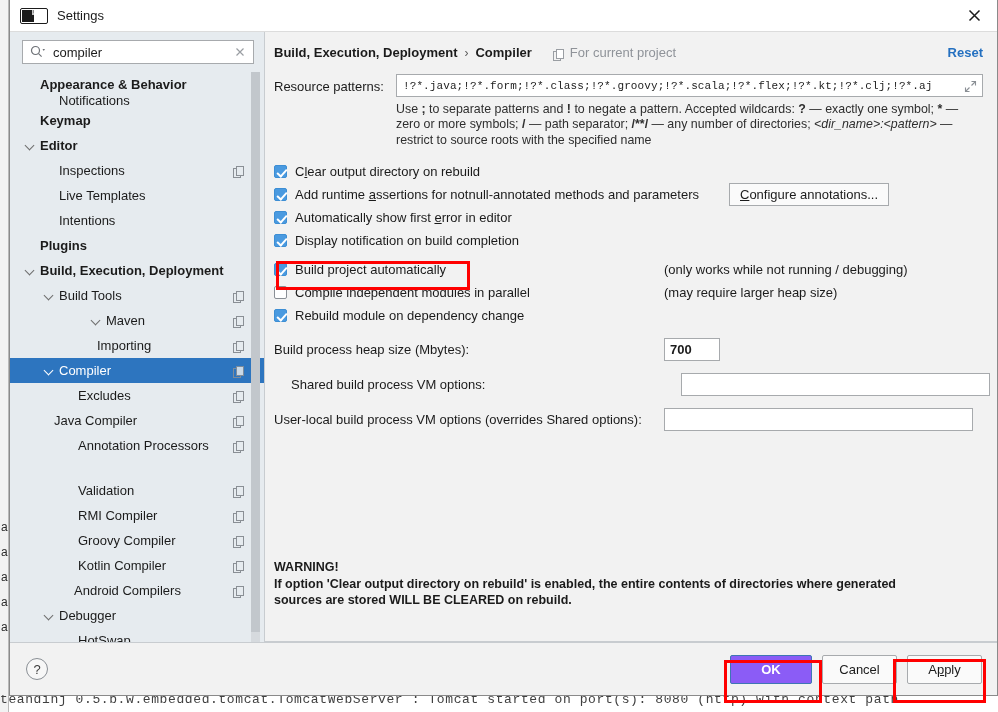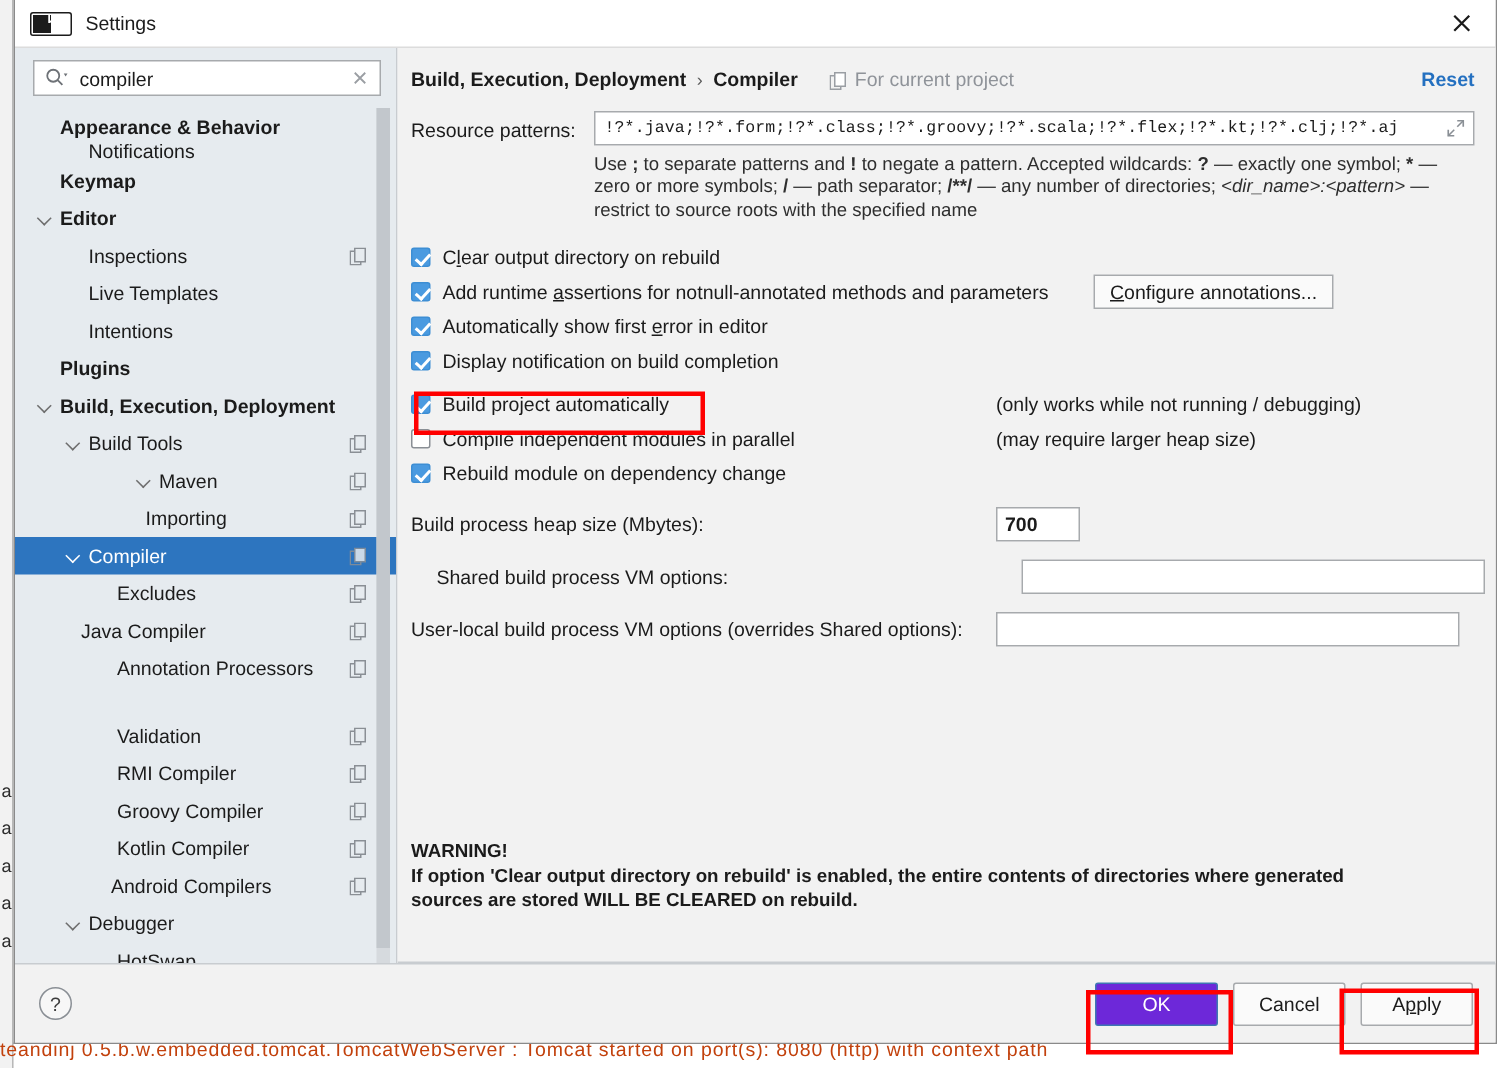--- a/index.html
+++ b/index.html
@@ -20,22 +20,22 @@
     position: absolute; left: 0; top: 0; width: 9px; height: 712px;
     background: #f2f2f2; border-right: 1px solid #b8b8b8;
   }
   .bg-letter {
     position: absolute; left: 1px; font-size: 12px; color: #2b2b2b;
     font-family: "Liberation Sans", sans-serif;
   }
   #ide-console-line {
     position: absolute; left: 0; bottom: 0; width: 998px; height: 17px;
     overflow: hidden; white-space: nowrap;
-    font-family: Liberation Sans, sans-serif; font-size: 13px;
-    color: #c2410c; letter-spacing: .6px;
+    font-family: Liberation Mono, monospace; font-size: 13px;
+    color: #404040; letter-spacing: .6px;
     line-height: 10px;
   }
 
   
   #settings-dialog {
     position: absolute; left: 9px; top: 0;
     width: 989px; height: 696px;
     background: #f2f2f2;
     border: 1px solid #8a8a8a;
     border-top: none;
@@ -274,22 +274,22 @@
     margin-left: auto; display: flex; align-items: center; gap: 10px;
   }
   .btn {
     height: 29px; min-width: 75px; padding: 0 14px;
     display: flex; align-items: center; justify-content: center;
     font-size: 13px; cursor: pointer;
     border: 1px solid #a7aaad; background: #fafafa; color: #1b1b1b;
     border-radius: 2px;
   }
   .btn.primary {
-    background: #6d28d9; border-color: #3e76b4; color: #ffffff;
-    font-weight: normal; min-width: 82px;
+    background: #8b5cf6; border-color: #3e76b4; color: #ffffff;
+    font-weight: bold; min-width: 82px;
   }
   .btn u { text-decoration: underline; }
 
   
   .annot {
     position: absolute; border: 3px solid #ff0000;
     pointer-events: none; z-index: 50;
   }
 </style>
 </head>

